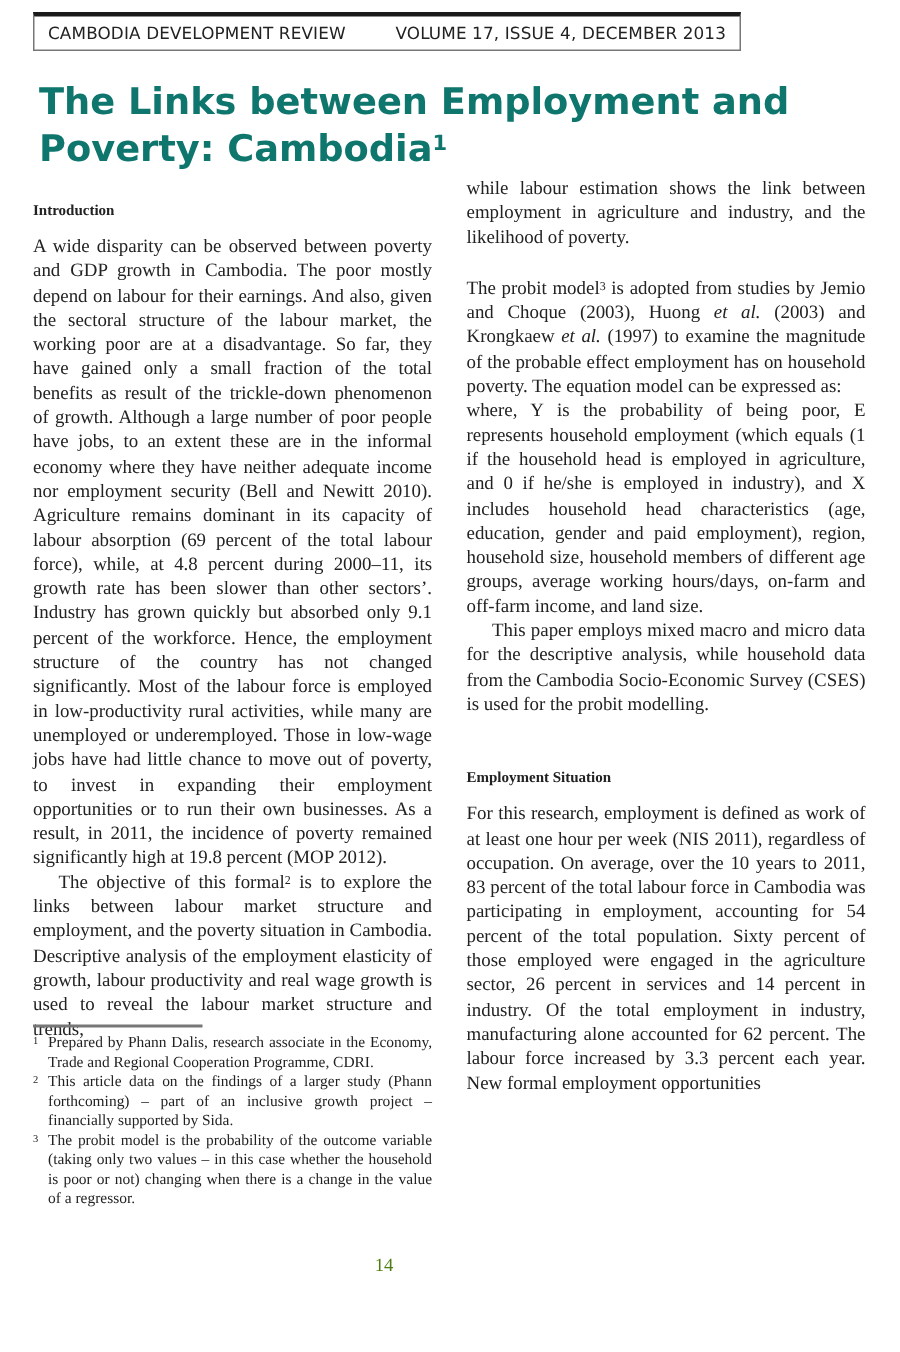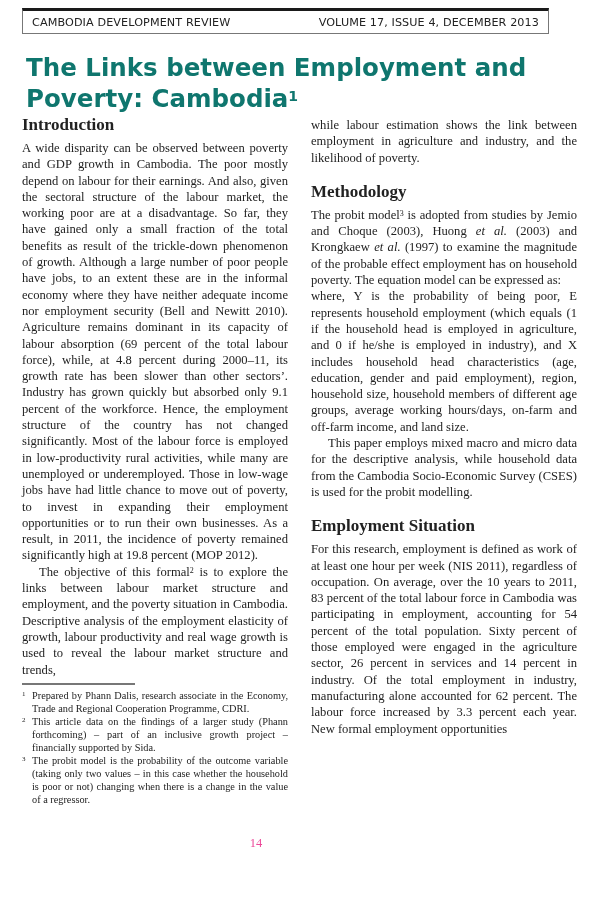--- a/index.html
+++ b/index.html
@@ -1,55 +1,55 @@
 <!DOCTYPE html>
 <html><head>
 <meta charset="utf-8">
 <style>
   html, body { margin: 0; padding: 0; background: #ffffff; }
   body { width: 600px; height: 901px; position: relative; overflow: hidden; color: #1a1a1a; }
   .running-header {
-    position: absolute; left: 22px; top: 8px; width: 527px; height: 26px;
+    position: absolute; left: 22px; top: 8px; width: 472px; height: 26px;
     border-top: 3px solid #1a1a1a; border-left: 1px solid #777; border-right: 1px solid #777; border-bottom: 1px solid #777;
     box-sizing: border-box; display: flex; justify-content: space-between; align-items: center;
     padding: 0 9px; font-family: "DejaVu Sans", sans-serif; font-size: 11.2px; letter-spacing: 0.1px; color: #222;
   }
   .title {
     position: absolute; left: 22px; top: 48px; width: 560px; margin: 4px;
     font-family: "DejaVu Sans", sans-serif; font-weight: bold; font-size: 24.5px; line-height: 31px; color: #0f766e;
   }
   .title sup { font-size: 14px; vertical-align: top; position: relative; top: -2px; }
   .col {
     position: absolute; top: 117px; width: 266px;
     font-family: "Liberation Serif", serif; font-size: 12.6px; line-height: 16.3px; color: #222;
   }
   .col.left { left: 22px; }
   .col.right { left: 311px; }
-  .col h2 { margin: 0 0 7px 0; font-size: 17px; font-weight: bold; line-height: 16px; }
+  .col h2 { margin: 16px 0 7px 0; font-size: 10px; font-weight: bold; line-height: 16px; }
   .col p { margin: 0; text-align: justify; }
   .col p.indent { text-indent: 17px; }
   .col .gap { height: 18px; }
   .col em { font-style: italic; }
   .col sup { font-size: 8px; vertical-align: top; position: relative; top: -1px; }
   .equation {
     height: 50px; display: flex; align-items: center; padding-left: 15px;
     font-family: "Liberation Serif", serif; font-size: 13.5px; margin: 4px 0 6px 0;
   }
   .equation .sigma { font-size: 24px; margin: 0 3px; position: relative; top: 2px; }
   .footnotes {
     position: absolute; left: 22px; top: 683px; width: 266px;
     font-family: "Liberation Serif", serif; font-size: 10.3px; line-height: 13px; color: #222;
   }
   .footnote-rule { width: 113px; height: 2px; background: #777; margin-bottom: 4px; }
   .footnote { display: flex; text-align: justify; }
   .footnote .num { width: 10px; flex: none; font-size: 7px; line-height: 10px; }
   .footnote .txt { flex: 1; }
   .page-number {
     position: absolute; left: 0; width: 512px; top: 836px; text-align: center;
-    font-family: "Liberation Serif", serif; font-size: 12.5px; color: #ec4899;
+    font-family: "Liberation Serif", serif; font-size: 12.5px; color: #4d7c0f;
   }
 </style>
 </head>
 <body>
 
 <div class="running-header">
   <span>CAMBODIA DEVELOPMENT REVIEW</span>
   <span>VOLUME 17, ISSUE 4, DECEMBER 2013</span>
 </div>
 
@@ -57,21 +57,20 @@
 
 <div class="col left">
   <h2>Introduction</h2>
   <p>A wide disparity can be observed between poverty and GDP growth in Cambodia. The poor mostly depend on labour for their earnings. And also, given the sectoral structure of the labour market, the working poor are at a disadvantage. So far, they have gained only a small fraction of the total benefits as result of the trickle-down phenomenon of growth. Although a large number of poor people have jobs, to an extent these are in the informal economy where they have neither adequate income nor employment security (Bell and Newitt 2010). Agriculture remains dominant in its capacity of labour absorption (69 percent of the total labour force), while, at 4.8 percent during 2000–11, its growth rate has been slower than other sectors’. Industry has grown quickly but absorbed only 9.1 percent of the workforce. Hence, the employment structure of the country has not changed significantly. Most of the labour force is employed in low-productivity rural activities, while many are unemployed or underemployed. Those in low-wage jobs have had little chance to move out of poverty, to invest in expanding their employment opportunities or to run their own businesses. As a result, in 2011, the incidence of poverty remained significantly high at 19.8 percent (MOP 2012).</p>
   <p class="indent"><span>The objective of this formal</span><sup>2</sup><span> is to explore the links between labour market structure and employment, and the poverty situation in Cambodia. Descriptive analysis of the employment elasticity of growth, labour productivity and real wage growth is used to reveal the labour market structure and trends,</span></p>
 </div>
 
 <div class="col right">
   <p>while labour estimation shows the link between employment in agriculture and industry, and the likelihood of poverty.</p>
   <div class="gap"></div>
-  <h2>Methodology</h2>
   <p><span>The probit model</span><sup>3</sup><span> is adopted from studies by Jemio and Choque (2003), Huong </span><em>et al.</em><span> (2003) and Krongkaew </span><em>et al.</em><span> (1997) to examine the magnitude of the probable effect employment has on household poverty. The equation model can be expressed as:</span></p>
   <p>where, Y is the probability of being poor, E represents household employment (which equals (1 if the household head is employed in agriculture, and 0 if he/she is employed in industry), and X includes household head characteristics (age, education, gender and paid employment), region, household size, household members of different age groups, average working hours/days, on-farm and off-farm income, and land size.</p>
   <p class="indent">This paper employs mixed macro and micro data for the descriptive analysis, while household data from the Cambodia Socio-Economic Survey (CSES) is used for the probit modelling.</p>
   <div class="gap"></div>
   <h2>Employment Situation</h2>
   <p>For this research, employment is defined as work of at least one hour per week (NIS 2011), regardless of occupation. On average, over the 10 years to 2011, 83 percent of the total labour force in Cambodia was participating in employment, accounting for 54 percent of the total population. Sixty percent of those employed were engaged in the agriculture sector, 26 percent in services and 14 percent in industry. Of the total employment in industry, manufacturing alone accounted for 62 percent. The labour force increased by 3.3 percent each year. New formal employment opportunities</p>
 </div>
 
 <div class="footnotes">
   <div class="footnote-rule"></div>

